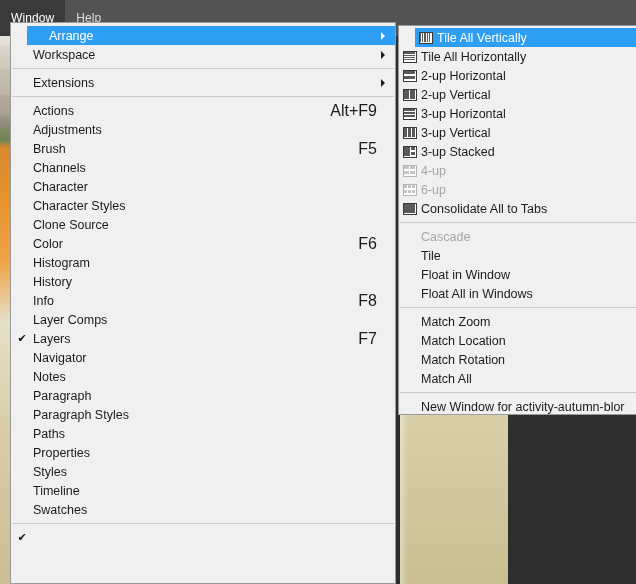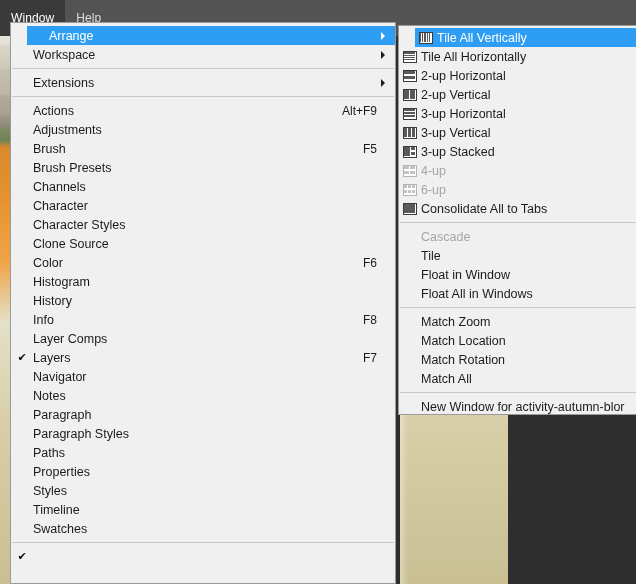--- a/index.html
+++ b/index.html
@@ -137,21 +137,21 @@
     color: #111;
     flex: 0 0 22px;
   }
   .menu-item .label {
     flex: 1 1 auto;
     overflow: hidden;
     text-overflow: clip;
   }
   .menu-item .shortcut {
     flex: 0 0 auto;
-    font-size: 12px;
+    font-size: 16px;
     color: #1b1b1b;
     padding-left: 16px;
     padding-right: 10px;
   }
   .menu-item .arrow {
     position: absolute;
     right: 10px;
     top: 50%;
     transform: translateY(-50%);
     width: 0; height: 0;
@@ -250,24 +250,20 @@
         <span class="chk"></span>
         <span class="label">Adjustments</span>
       </div>
       <div class="menu-item h19">
         <span class="chk"></span>
         <span class="label">Brush</span>
         <span class="shortcut">F5</span>
       </div>
       <div class="menu-item h19">
         <span class="chk"></span>
-        <span class="label">Brush Presets</span>
-      </div>
-      <div class="menu-item h19">
-        <span class="chk"></span>
         <span class="label">Channels</span>
       </div>
       <div class="menu-item h19">
         <span class="chk"></span>
         <span class="label">Character</span>
       </div>
       <div class="menu-item h19">
         <span class="chk"></span>
         <span class="label">Character Styles</span>
       </div>

